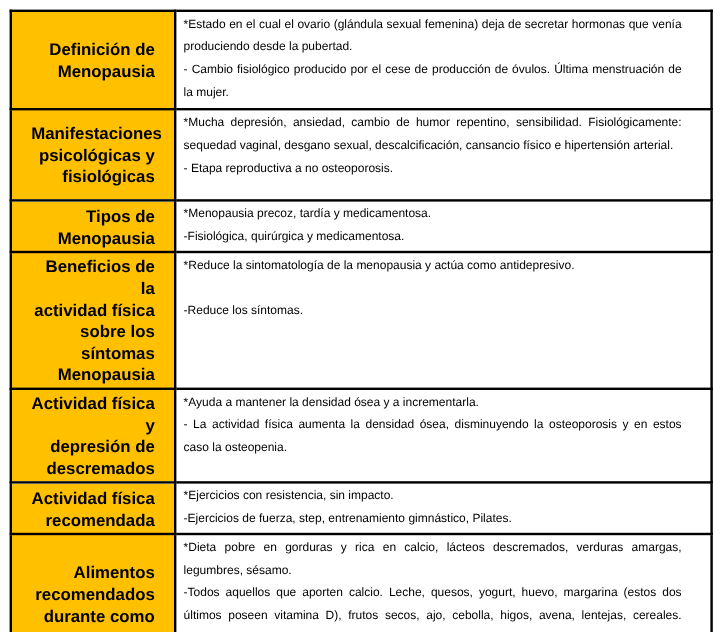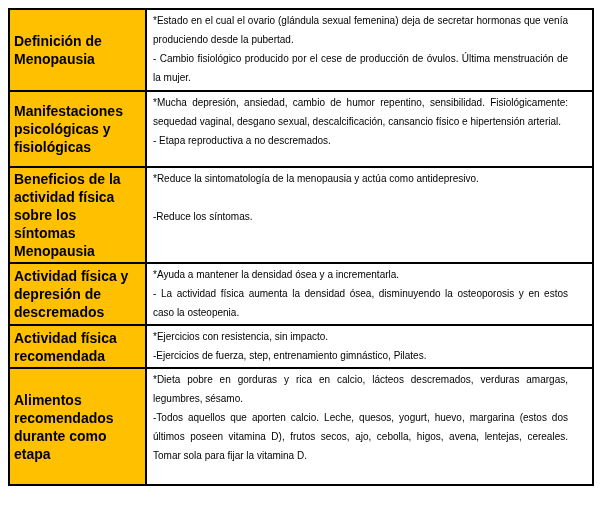--- a/index.html
+++ b/index.html
@@ -25,25 +25,25 @@
   }
   td{
     border:2px solid var(--border);
     vertical-align:top;
     overflow:hidden;
   }
   td.hdr{
     width:137px;
     background:var(--header-bg);
     vertical-align:middle;
-    text-align:left;
+    text-align:right;
     font-weight:bold;
     font-size:14px;
     line-height:18px;
-    padding:2px 4px;
+    padding:2px 16px;
   }
   td.cell{
     width:447px;
     font-size:10px;
     line-height:19px;
     padding:1px 24px 2px 6px;
   }
   td.cell p{
     margin:0;
     text-align:justify;
@@ -68,24 +68,34 @@
   </tr>
 
   <tr>
     <td class="hdr" style="height:76px">
       <span class="hline">Manifestaciones</span>
       <span class="hline">psicológicas y</span>
       <span class="hline">fisiológicas</span>
     </td>
     <td class="cell">
       <p>*Mucha depresión, ansiedad, cambio de humor repentino, sensibilidad. Fisiológicamente: sequedad vaginal, desgano sexual, descalcificación, cansancio físico e hipertensión arterial.</p>
-      <p>- Etapa reproductiva a no descremados.</p>
+      <p>- Etapa reproductiva a no osteoporosis.</p>
     </td>
   </tr>
 
+  <tr>
+    <td class="hdr" style="height:39px">
+      <span class="hline">Tipos de</span>
+      <span class="hline">Menopausia</span>
+    </td>
+    <td class="cell">
+      <p>*Menopausia precoz, tardía y medicamentosa.</p>
+      <p>-Fisiológica, quirúrgica y medicamentosa.</p>
+    </td>
+  </tr>
 
   <tr>
     <td class="hdr" style="height:90px">
       <span class="hline">Beneficios de la</span>
       <span class="hline">actividad física</span>
       <span class="hline">sobre los</span>
       <span class="hline">síntomas</span>
       <span class="hline">Menopausia</span>
     </td>
     <td class="cell">

